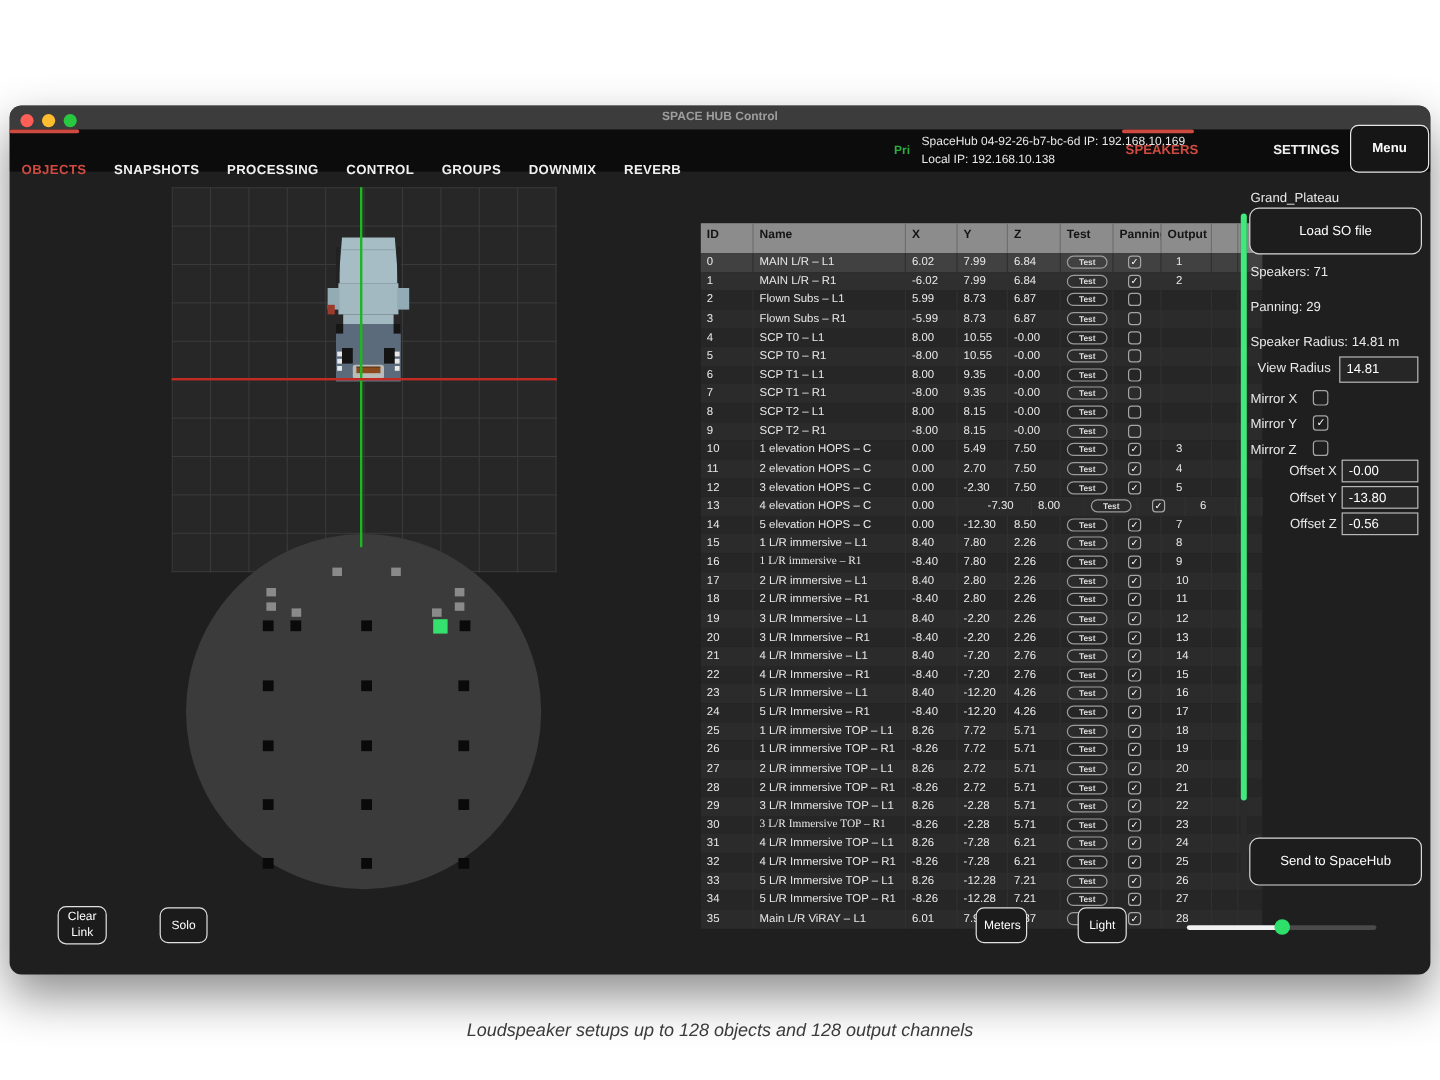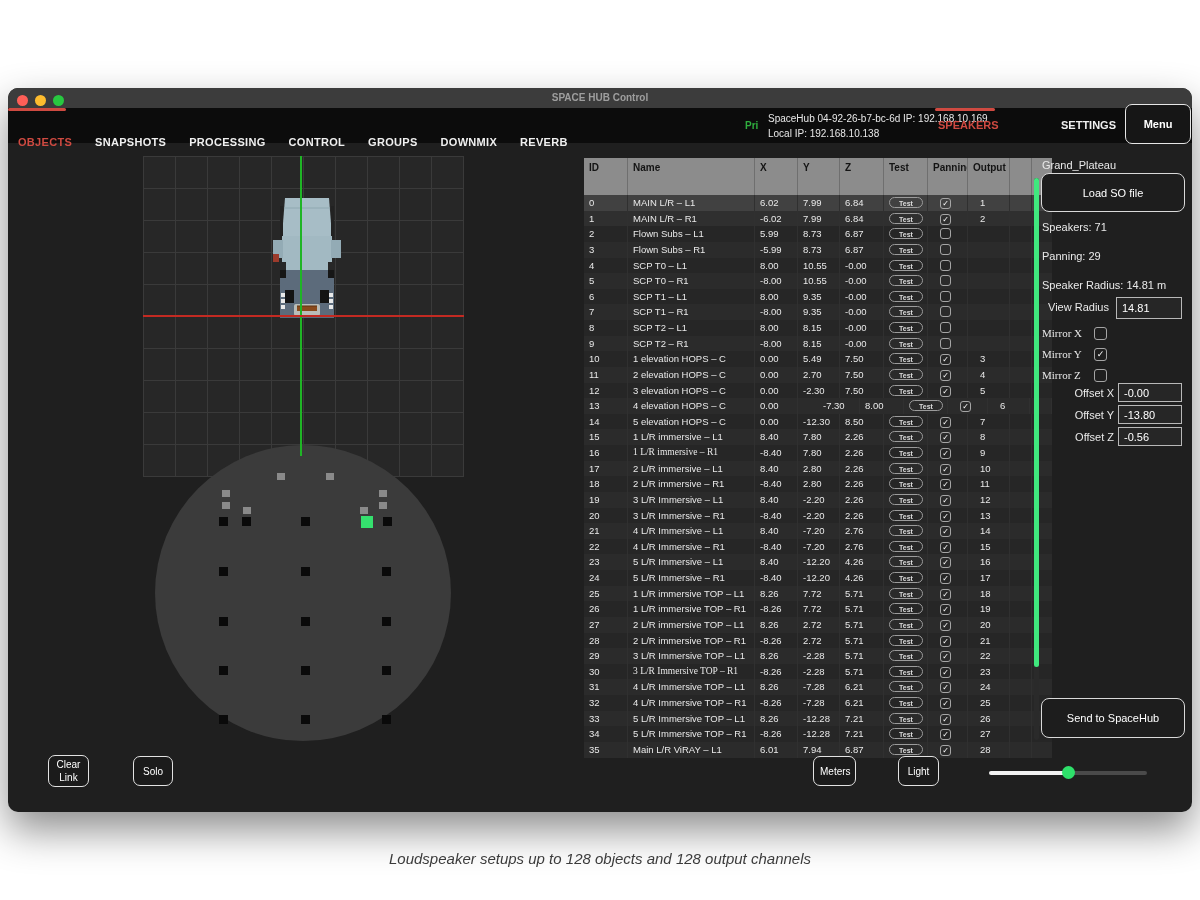--- a/index.html
+++ b/index.html
@@ -35,21 +35,21 @@
     background-image:linear-gradient(#3a3a3a 1px,transparent 1px),linear-gradient(90deg,#3a3a3a 1px,transparent 1px);
     background-size:32px 32px;z-index:1;}
   .viz-circle{position:absolute;left:147px;top:357px;width:296px;height:296px;border-radius:50%;
     background:#3b3b3b;z-index:2;}
   .green-line{position:absolute;left:292px;top:68px;width:2px;height:300px;background:#1fb525;z-index:3;}
   .red-line{position:absolute;left:135px;top:227px;width:321px;height:2px;background:#c32a22;z-index:4;}
   .stage-model{position:absolute;left:262px;top:108px;z-index:2;}
   .spk{position:absolute;z-index:5;}
   
   .table{position:absolute;left:576px;top:70px;z-index:2;}
-  .thead{display:flex;background:#8c8c8c;height:37px;}
+  .thead{display:flex;background:#8c8c8c;height:25px;margin-top:28px;}
   .thead .hc{font-size:10px;font-weight:bold;color:#141414;line-height:19px;padding-left:5px;
     box-sizing:border-box;border-right:1px solid #6f6f6f;overflow:hidden;white-space:nowrap;}
   .trow{display:flex;height:15.64px;}
   .trow .tc{font-size:9.5px;color:#e9e9e9;line-height:15.6px;padding-left:5px;box-sizing:border-box;
     border-right:1px solid #303030;overflow:hidden;white-space:nowrap;}
   .test-pill{display:inline-block;width:34px;height:11px;margin-top:2px;border:1px solid #9b9b9b;
     border-radius:6px;color:#dcdcdc;font-size:7px;line-height:11px;text-align:center;
     font-weight:bold;box-sizing:border-box;}
   .cb{display:inline-block;width:11px;height:11px;margin-top:2px;border:1px solid #a5a5a5;
     border-radius:3px;box-sizing:border-box;color:#fff;font-size:8px;line-height:9px;text-align:center;}
@@ -61,21 +61,21 @@
   .preset-name{left:1034px;top:71px;}
   .load-btn{position:absolute;left:1033px;top:85px;width:144px;height:39px;background:#1d1d1d;
     border:1px solid #d9d9d9;border-radius:8px;color:#fff;font-size:11px;z-index:2;}
   .lbl-speakers{left:1034px;top:133px;}
   .lbl-panning{left:1034px;top:162px;}
   .lbl-radius{left:1034px;top:191px;}
   .view-radius-label{left:1040px;top:213px;}
   .txt-input{position:absolute;background:#262626;border:1px solid #b8b8b8;color:#fff;
     font-size:11px;padding:0 0 0 5px;box-sizing:border-box;z-index:2;font-family:"Liberation Sans",sans-serif;}
   .view-radius-input{left:1108px;top:209px;width:66px;height:22px;}
-  .mirror-row{position:absolute;left:1034px;height:15px;z-index:2;font-family:Liberation Serif, serif;}
+  .mirror-row{position:absolute;left:1034px;height:15px;z-index:2;}
   .mirror-row .m-lbl{color:#e9e9e9;font-size:11px;display:inline-block;width:48px;}
   .mirror-row .cb{margin-top:0;width:13px;height:13px;vertical-align:middle;line-height:11px;font-size:9px;}
   .offset-label{position:absolute;color:#e9e9e9;font-size:11px;text-align:right;width:60px;z-index:2;}
   .off-x-l{left:1046px;top:299px;} .off-y-l{left:1046px;top:321px;} .off-z-l{left:1046px;top:343px;}
   .off-x{left:1110px;top:295px;width:64px;height:19px;}
   .off-y{left:1110px;top:317px;width:64px;height:19px;}
   .off-z{left:1110px;top:339px;width:64px;height:19px;}
   .send-btn{position:absolute;left:1033px;top:610px;width:144px;height:40px;background:#1d1d1d;
     border:1px solid #d9d9d9;border-radius:8px;color:#fff;font-size:11px;z-index:2;}
   

